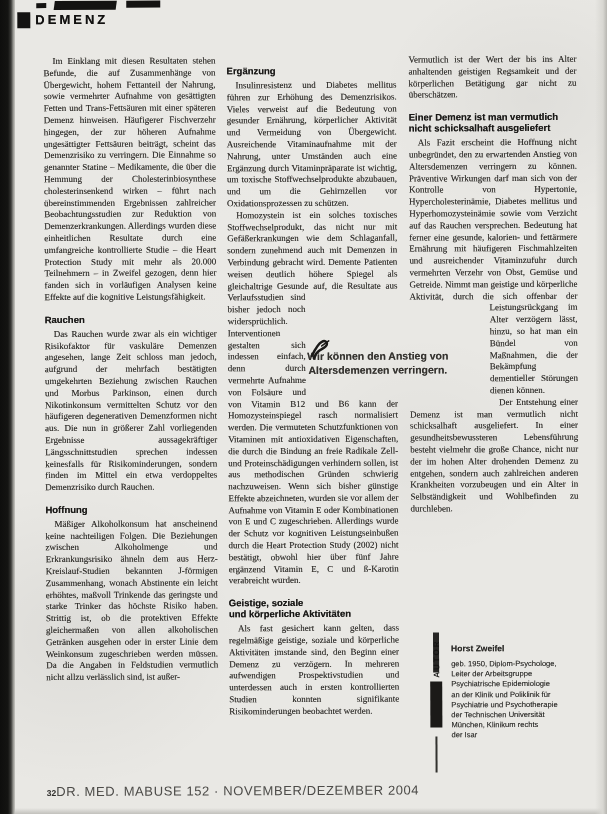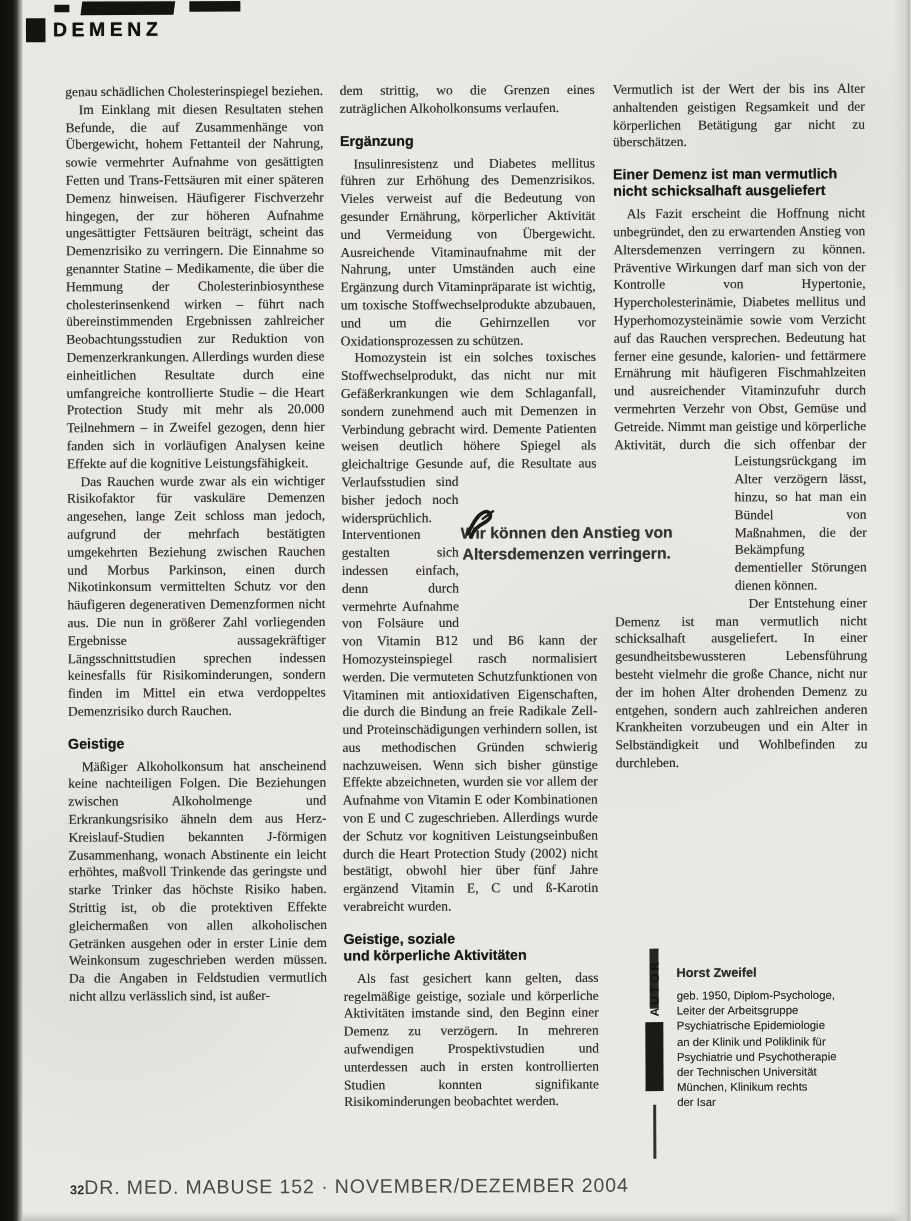--- a/index.html
+++ b/index.html
@@ -101,29 +101,28 @@
 <div class="page">
   <div class="content">
 
     <div class="hmark m1"></div>
     <div class="hmark m2"></div>
     <div class="hmark m3"></div>
     <div class="hmark m4"></div>
     <div class="section-label">DEMENZ</div>
 
     <div class="col c1">
-      <p>genau schädlichen Cholesterinspiegel beziehen.</p>
       <p class="ind">Im Einklang mit diesen Resultaten stehen Befunde, die auf Zusammenhänge von Übergewicht, hohem Fettanteil der Nahrung, sowie vermehrter Aufnahme von gesättigten Fetten und Trans-Fettsäuren mit einer späteren Demenz hinweisen. Häufigerer Fischverzehr hingegen, der zur höheren Aufnahme ungesättigter Fettsäuren beiträgt, scheint das Demenzrisiko zu verringern. Die Einnahme so genannter Statine – Medikamente, die über die Hemmung der Cholesterinbiosynthese cholesterinsenkend wirken – führt nach übereinstimmenden Ergebnissen zahlreicher Beobachtungsstudien zur Reduktion von Demenzerkrankungen. Allerdings wurden diese einheitlichen Resultate durch eine umfangreiche kontrollierte Studie – die Heart Protection Study mit mehr als 20.000 Teilnehmern – in Zweifel gezogen, denn hier fanden sich in vorläufigen Analysen keine Effekte auf die kognitive Leistungsfähigkeit.</p>
+      <h3>Rauchen</h3>
       <p class="ind">Das Rauchen wurde zwar als ein wichtiger Risikofaktor für vaskuläre Demenzen angesehen, lange Zeit schloss man jedoch, aufgrund der mehrfach bestätigten umgekehrten Beziehung zwischen Rauchen und Morbus Parkinson, einen durch Nikotinkonsum vermittelten Schutz vor den häufigeren degenerativen Demenzformen nicht aus. Die nun in größerer Zahl vorliegenden Ergebnisse aussagekräftiger Längsschnittstudien sprechen indessen keinesfalls für Risikominderungen, sondern finden im Mittel ein etwa verdoppeltes Demenzrisiko durch Rauchen.</p>
-      <h3>Geistige</h3>
+      <h3>Hoffnung</h3>
       <p class="ind">Mäßiger Alkoholkonsum hat anscheinend keine nachteiligen Folgen. Die Beziehungen zwischen Alkoholmenge und Erkrankungsrisiko ähneln dem aus Herz-Kreislauf-Studien bekannten J-förmigen Zusammenhang, wonach Abstinente ein leicht erhöhtes, maßvoll Trinkende das geringste und starke Trinker das höchste Risiko haben. Strittig ist, ob die protektiven Effekte gleichermaßen von allen alkoholischen Getränken ausgehen oder in erster Linie dem Weinkonsum zugeschrieben werden müssen. Da die Angaben in Feldstudien vermutlich nicht allzu verlässlich sind, ist außer-</p>
     </div>
 
     <div class="col c2">
-      <p>dem strittig, wo die Grenzen eines zuträglichen Alkoholkonsums verlaufen.</p>
       <h3>Ergänzung</h3>
       <p class="ind">Insulinresistenz und Diabetes mellitus führen zur Erhöhung des Demenzrisikos. Vieles verweist auf die Bedeutung von gesunder Ernährung, körperlicher Aktivität und Vermeidung von Übergewicht. Ausreichende Vitaminaufnahme mit der Nahrung, unter Umständen auch eine Ergänzung durch Vitaminpräparate ist wichtig, um toxische Stoffwechselprodukte abzubauen, und um die Gehirnzellen vor Oxidationsprozessen zu schützen.</p>
       <p class="ind"><span>Homozystein ist ein solches toxisches Stoffwechselprodukt, das nicht nur mit Gefäßerkrankungen wie dem Schlaganfall, sondern zunehmend auch mit Demenzen in Verbindung gebracht wird. Demente Patienten weisen deutlich höhere Spiegel als gleichaltrige Gesunde auf, die Resultate</span> <span class="notch-right"></span><span>aus Verlaufsstudien sind bisher jedoch noch widersprüchlich. Interventionen gestalten sich indessen einfach, denn durch vermehrte Aufnahme von Folsäure und von Vitamin B12 und B6 kann der Homozysteinspiegel rasch normalisiert werden. Die vermuteten Schutzfunktionen von Vitaminen mit antioxidativen Eigenschaften, die durch die Bindung an freie Radikale Zell- und Proteinschädigungen verhindern sollen, ist aus methodischen Gründen schwierig nachzuweisen. Wenn sich bisher günstige Effekte abzeichneten, wurden sie vor allem der Aufnahme von Vitamin E oder Kombinationen von E und C zugeschrieben. Allerdings wurde der Schutz vor kognitiven Leistungseinbußen durch die Heart Protection Study (2002) nicht bestätigt, obwohl hier über fünf Jahre ergänzend Vitamin E, C und ß-Karotin verabreicht wurden.</span></p>
       <h3>Geistige, soziale
 und körperliche Aktivitäten</h3>
       <p class="ind">Als fast gesichert kann gelten, dass regelmäßige geistige, soziale und körperliche Aktivitäten imstande sind, den Beginn einer Demenz zu verzögern. In mehreren aufwendigen Prospektivstudien und unterdessen auch in ersten kontrollierten Studien konnten signifikante Risikominderungen beobachtet werden.</p>
     </div>
 
     <div class="col c3">
       <p>Vermutlich ist der Wert der bis ins Alter anhaltenden geistigen Regsamkeit und der körperlichen Betätigung gar nicht zu überschätzen.</p>

